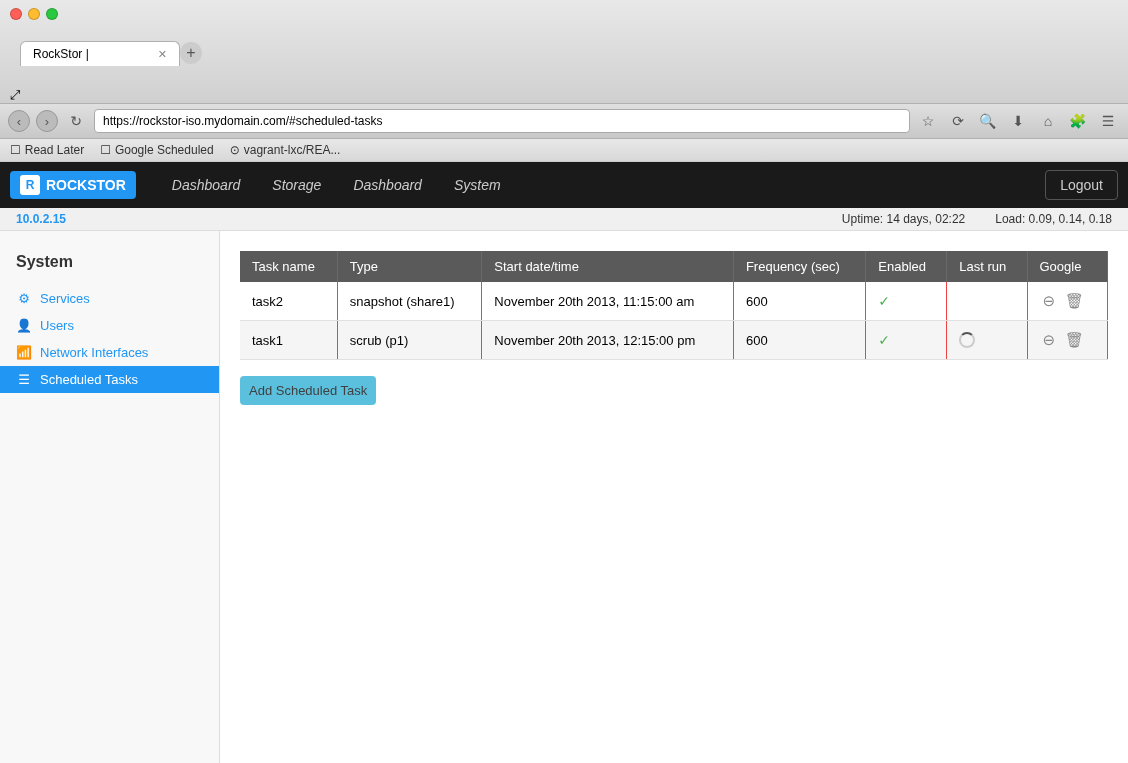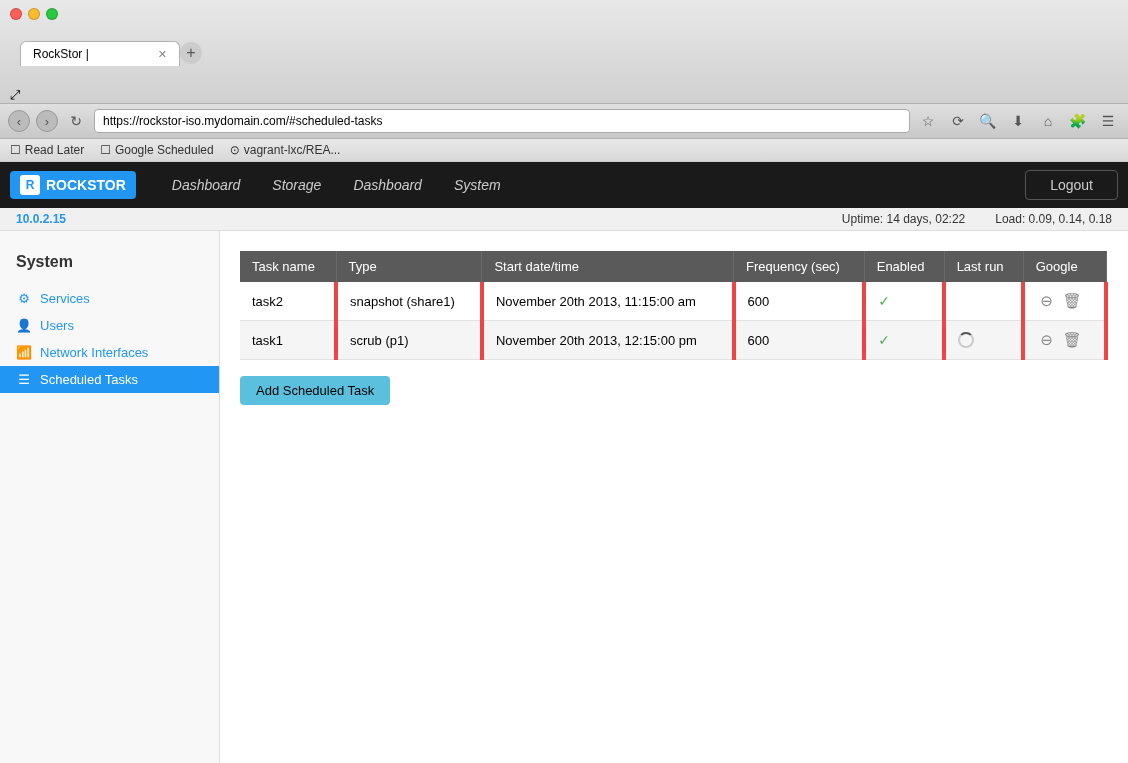--- a/index.html
+++ b/index.html
@@ -105,21 +105,21 @@
     .nav-item {
       color: #ccc;
       padding: 0 16px;
       height: 46px;
       display: flex; align-items: center;
       cursor: pointer;
       font-size: 14px;
       text-decoration: none;
     }
     .nav-logout {
-      color: #ccc; font-size: 14px; cursor: pointer; padding: 6px 24px;
+      color: #ccc; font-size: 14px; cursor: pointer; padding: 6px 14px;
       border: 1px solid #555; border-radius: 4px; background: transparent;
       margin-left: auto;
     }
 
     
     .status-bar {
       background: #f0f0f0;
       padding: 4px 16px;
       display: flex;
       align-items: flex-end;
@@ -173,39 +173,39 @@
       color: #fff;
       padding: 8px 12px;
       text-align: left;
       font-weight: normal;
       border-right: 1px solid #6a6a6a;
       margin-top: 40px;
     }
     .tasks-table td {
       padding: 8px 12px;
       border-bottom: 1px solid #e0e0e0;
-      border-right: 4px solid #ef4444;
+      border-right: 1px solid #ef4444;
     }
     .tasks-table tr:nth-child(odd) td { background: #fff; }
     .tasks-table tr:nth-child(even) td { background: #f5f5f5; }
 
     .checkmark { color: #4caf50; font-size: 14px; }
     .action-btn {
       background: none; border: none; cursor: pointer; padding: 2px 3px;
       font-size: 15px; color: #555;
     }
     .action-btn.disable-btn { color: #888; }
     .action-btn.delete-btn { color: #888; }
 
     .add-task-btn {
       margin-top: 16px;
       background: #5bc0de;
-      color: #000000;
+      color: #404040;
       border: none;
-      padding: 7px 16px;
+      padding: 7px 9px;
       border-radius: 4px;
       font-size: 13px;
       cursor: pointer;
     }
 
     .spinner {
       display: inline-block;
       width: 16px; height: 16px;
       border: 2px solid #ccc;
       border-top-color: #555;

